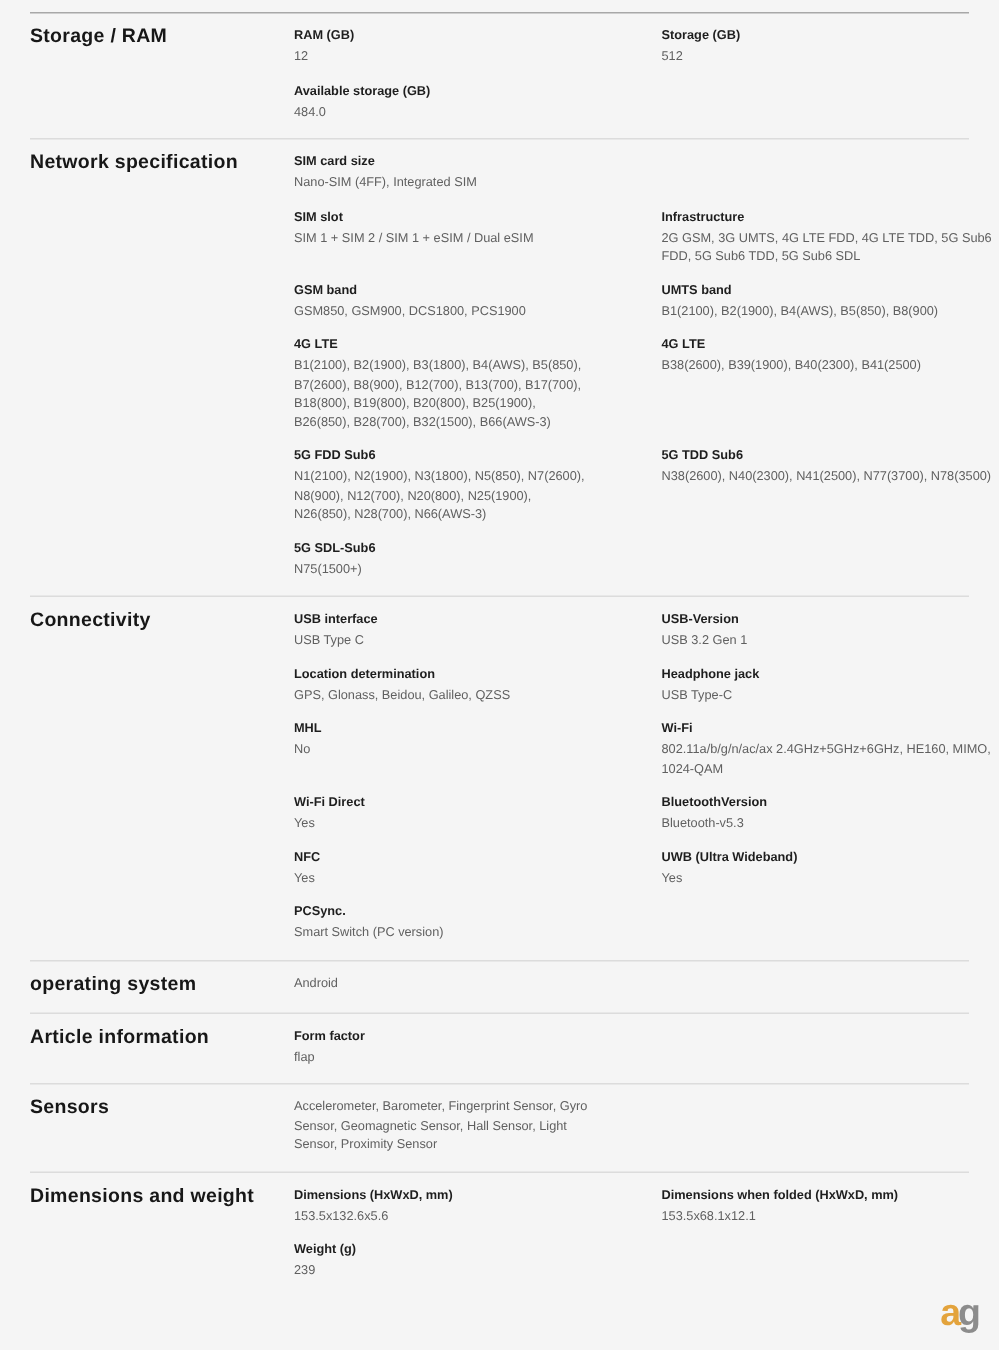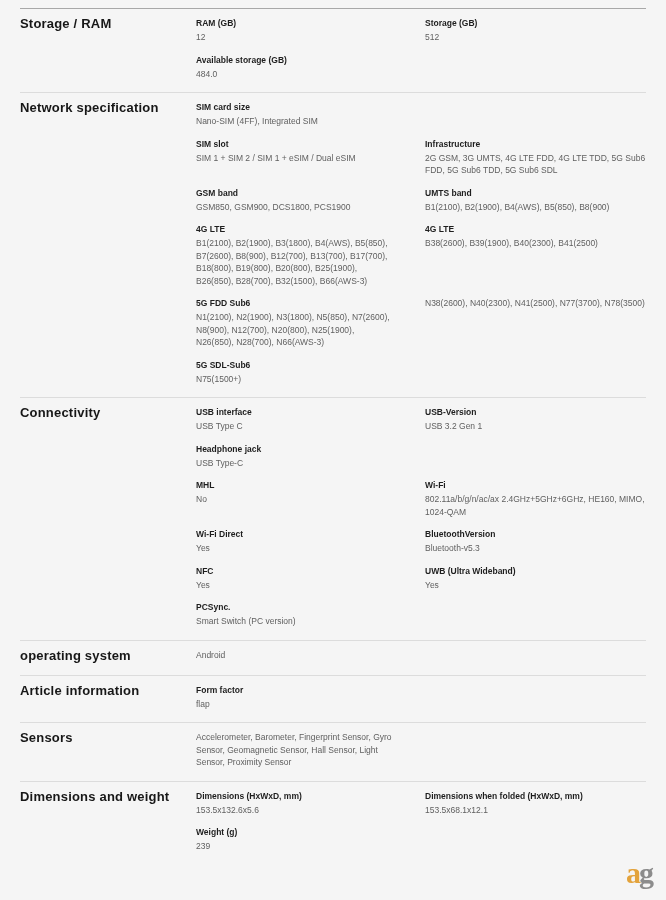--- a/index.html
+++ b/index.html
@@ -34,46 +34,45 @@
     letter-spacing: 0.2px;
     line-height: 15px;
   }
   .sec-body {
     flex: 1;
     display: flex;
     flex-direction: column;
     gap: 10px;
     padding-top: 1px;
   }
-  .row { display: flex; }
+  .row { display: flex; gap: 16px; }
   .cell { box-sizing: border-box; }
   .cell.c0 { flex: 0 0 229px; width: 229px; padding-right: 32px; }
   .cell.c1 { flex: 0 0 221px; width: 221px; }
   .label {
     font-size: 8.5px;
     font-weight: 700;
     color: #1e1e1e;
     line-height: 13px;
     margin-bottom: 1px;
   }
   .value {
     font-size: 8.5px;
     font-weight: 400;
     color: #606060;
     line-height: 12.5px;
   }
   .watermark {
     position: absolute;
     right: 14px; bottom: 12px;
-    font-size: 30px;
+    font-size: 25px;
     font-weight: 700;
     letter-spacing: -2px;
     line-height: 1;
     user-select: none;
-    font-family: Liberation Serif, serif;
   }
 </style>
 </head>
 <body style="background: rgb(245, 245, 245);">
 
 <main class="page">
   <div id="sections">
       <section class="section">
         <h2 class="sec-title">Storage / RAM</h2>
         <div class="sec-body">
@@ -133,20 +132,21 @@
               <div class="label">4G LTE</div>
               <div class="value">B38(2600), B39(1900), B40(2300), B41(2500)</div>
             </div>
           </div>
           <div class="row">
             <div class="cell c0">
               <div class="label">5G FDD Sub6</div>
               <div class="value">N1(2100), N2(1900), N3(1800), N5(850), N7(2600), N8(900), N12(700), N20(800), N25(1900), N26(850), N28(700), N66(AWS-3)</div>
             </div>
             <div class="cell c1">
+              <div class="label">5G TDD Sub6</div>
               <div class="value">N38(2600), N40(2300), N41(2500), N77(3700), N78(3500)</div>
             </div>
           </div>
           <div class="row">
             <div class="cell c0">
               <div class="label">5G SDL-Sub6</div>
               <div class="value">N75(1500+)</div>
             </div>
           </div>
         </div>
@@ -158,20 +158,24 @@
             <div class="cell c0">
               <div class="label">USB interface</div>
               <div class="value">USB Type C</div>
             </div>
             <div class="cell c1">
               <div class="label">USB-Version</div>
               <div class="value">USB 3.2 Gen 1</div>
             </div>
           </div>
           <div class="row">
+            <div class="cell c0">
+              <div class="label">Location determination</div>
+              <div class="value">GPS, Glonass, Beidou, Galileo, QZSS</div>
+            </div>
             <div class="cell c1">
               <div class="label">Headphone jack</div>
               <div class="value">USB Type-C</div>
             </div>
           </div>
           <div class="row">
             <div class="cell c0">
               <div class="label">MHL</div>
               <div class="value">No</div>
             </div>

